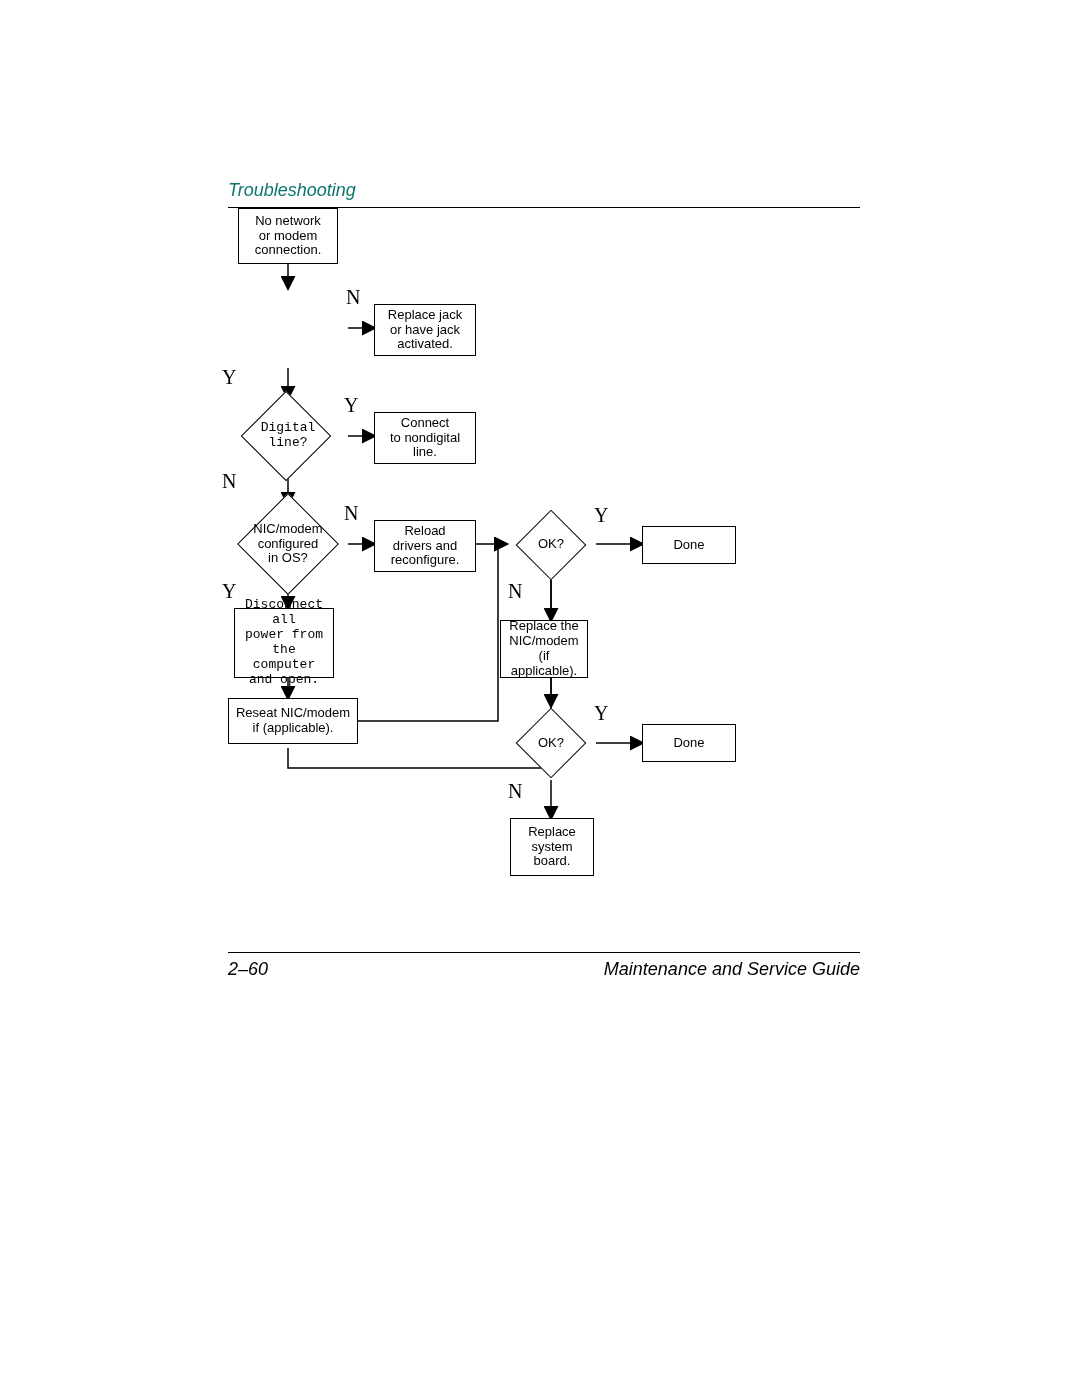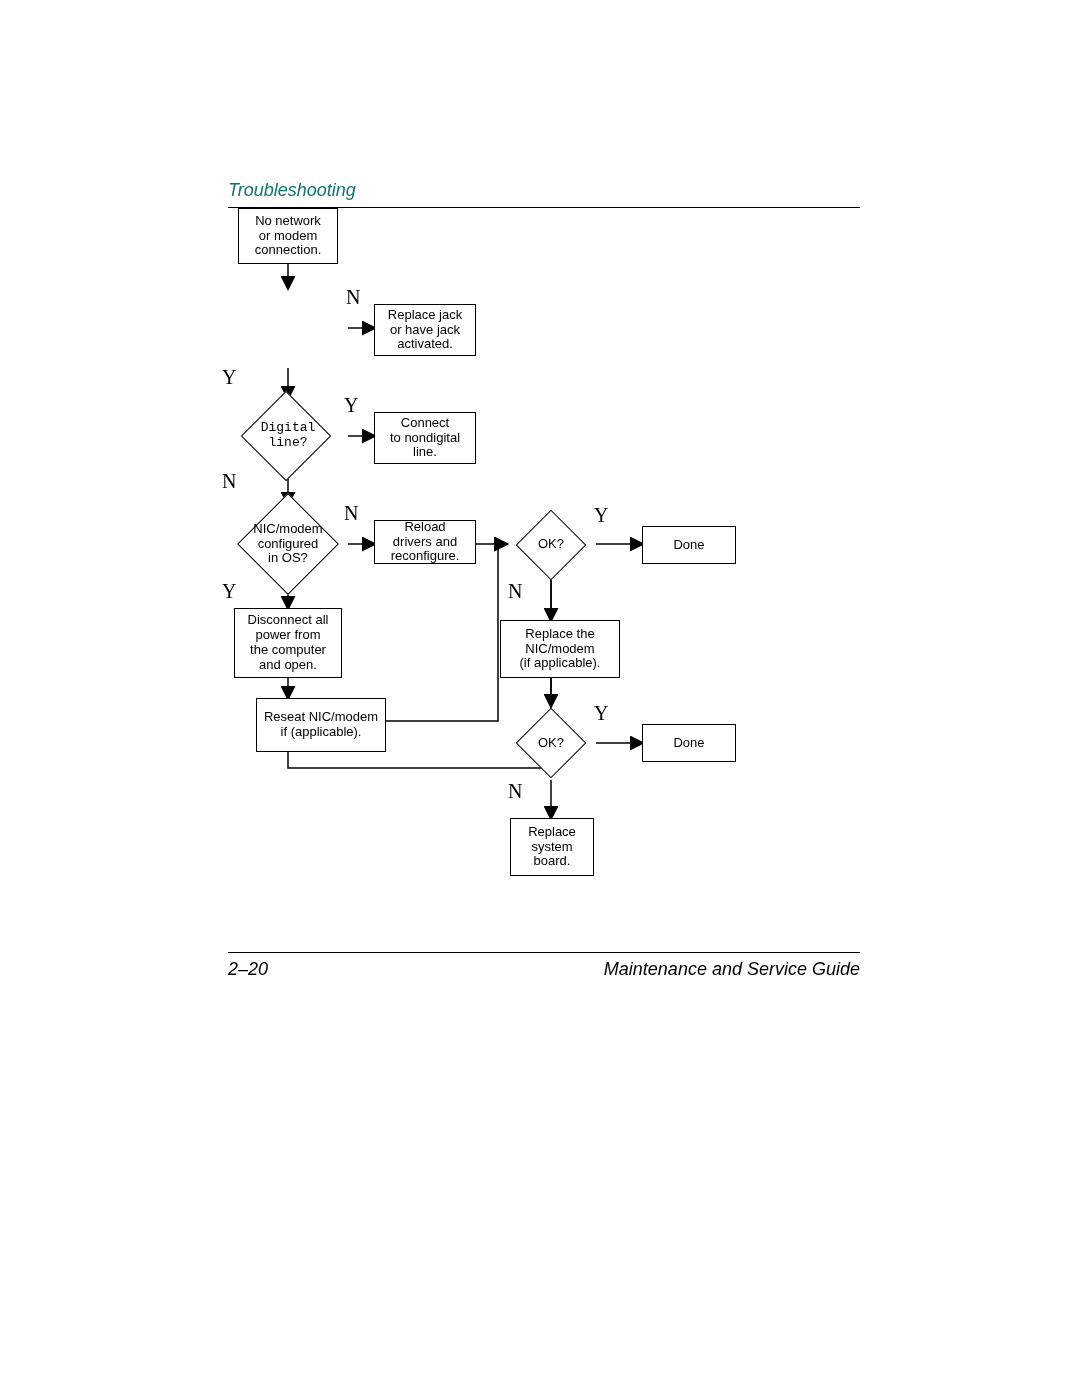--- a/index.html
+++ b/index.html
@@ -164,48 +164,48 @@
 
     <div class="rect" style="left:146px; top:204px; width:102px; height:52px;">Connect<br>to nondigital<br>line.</div>
 
     <div class="diamond-wrap" style="left:0px; top:296px; width:120px; height:80px;">
       <div class="diamond" style="left:24px; top:4px; width:72px; height:72px;"></div>
       <div class="diamond-label" style="left:0; top:0; width:120px; height:80px;">NIC/modem<br>configured<br>in OS?</div>
     </div>
     <span class="yn" style="left:116px; top:294px;">N</span>
     <span class="yn" style="left:-6px; top:372px;">Y</span>
 
-    <div class="rect" style="left:146px; top:312px; width:102px; height:44px;">Reload<br>drivers and<br>reconfigure.</div>
+    <div class="rect" style="left:146px; top:312px; width:102px; height:52px;">Reload<br>drivers and<br>reconfigure.</div>
 
     <div class="diamond-wrap" style="left:278px; top:300px; width:90px; height:72px;">
       <div class="diamond" style="left:20px; top:12px; width:50px; height:50px;"></div>
       <div class="diamond-label" style="left:0; top:0; width:90px; height:72px;">OK?</div>
     </div>
     <span class="yn" style="left:366px; top:296px;">Y</span>
     <span class="yn" style="left:280px; top:372px;">N</span>
 
     <div class="rect" style="left:414px; top:318px; width:94px; height:38px;">Done</div>
 
-    <div class="rect" style="left:6px; top:400px; width:108px; height:70px;">Disconnect all<br>power from<br>the computer<br>and open.</div>
-
-    <div class="rect" style="left:0px; top:490px; width:130px; height:54px;margin-left:28px;">Reseat NIC/modem<br>if (applicable).</div>
-
-    <div class="rect" style="left:272px; top:412px; width:120px; height:58px;">Replace the<br>NIC/modem<br>(if applicable).</div>
+    <div class="rect" style="left:6px; top:400px; width:100px; height:70px;font-family:Liberation Mono, monospace;">Disconnect all<br>power from<br>the computer<br>and open.</div>
+
+    <div class="rect" style="left:0px; top:490px; width:130px; height:46px;">Reseat NIC/modem<br>if (applicable).</div>
+
+    <div class="rect" style="left:272px; top:412px; width:88px; height:58px;">Replace the<br>NIC/modem<br>(if applicable).</div>
 
     <div class="diamond-wrap" style="left:278px; top:498px; width:90px; height:74px;">
       <div class="diamond" style="left:20px; top:12px; width:50px; height:50px;"></div>
       <div class="diamond-label" style="left:0; top:0; width:90px; height:74px;">OK?</div>
     </div>
     <span class="yn" style="left:366px; top:494px;">Y</span>
     <span class="yn" style="left:280px; top:572px;">N</span>
 
     <div class="rect" style="left:414px; top:516px; width:94px; height:38px;">Done</div>
 
     <div class="rect" style="left:282px; top:610px; width:84px; height:58px;">Replace<br>system<br>board.</div>
 
   </div>
 
   <hr class="hr-bottom" style="margin-top:24px;">
   <div class="footer-row">
-    <span>2–20</span>
+    <span>2–60</span>
     <span>Maintenance and Service Guide</span>
   </div>
 </div>
 
 </body></html>

